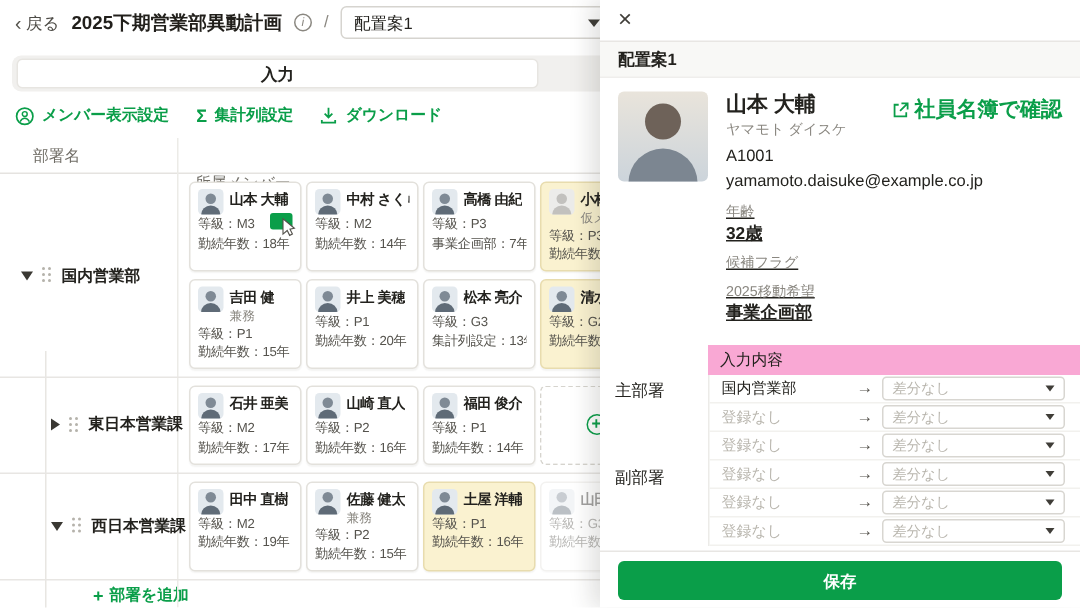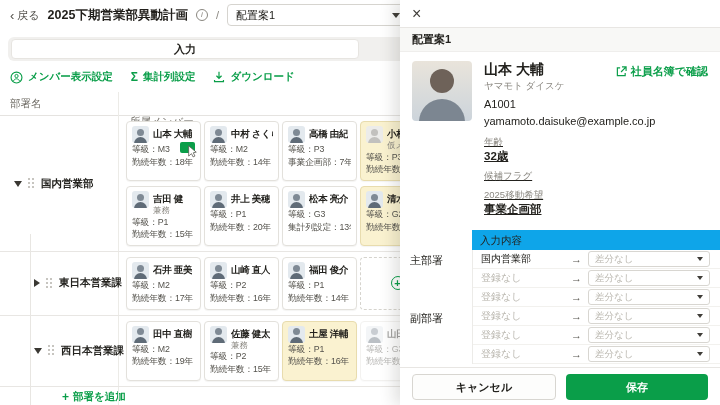--- a/index.html
+++ b/index.html
@@ -25,21 +25,21 @@
 
   
   .toolbar{margin:9px 10px 0;display:flex;align-items:center;gap:18px;}
   .tool{display:flex;align-items:center;gap:5px;color:#0a9e49;font-size:10.5px;font-weight:600;cursor:pointer;}
   .tool svg{display:block;}
   .sigma{font-size:12px;font-weight:700;color:#0a9e49;}
 
   
   .table{position:absolute;left:0;right:0;top:92px;bottom:0;}
   .thead{height:24px;border-bottom:1px solid #e5e3e0;position:relative;font-size:10.5px;color:#6f6c65;}
-  .thead .h1{position:absolute;left:10px;top:5px;}
+  .thead .h1{position:absolute;left:22px;top:5px;}
   .thead .h2{position:absolute;left:130px;top:23px;}
   .colline{position:absolute;left:118px;top:0;bottom:0;width:1px;background:#ecebe7;}
   .treeline{position:absolute;left:30px;top:142px;height:220px;width:1px;background:#e8e6e2;}
   .trow{display:flex;border-bottom:1px solid #e8e6e3;position:relative;}
   .dcell{width:118px;flex:none;display:flex;align-items:center;gap:6px;padding-left:14px;}
   .dcell.lvl1{padding-left:34px;}
   .caret{width:0;height:0;flex:none;cursor:pointer;}
   .caret.down{border-left:4.5px solid transparent;border-right:4.5px solid transparent;border-top:6px solid #3a3833;}
   .caret.right{border-top:4.5px solid transparent;border-bottom:4.5px solid transparent;border-left:6px solid #3a3833;}
   .drag{width:7px;height:11px;flex:none;cursor:grab;}
@@ -83,30 +83,30 @@
   .bigav{width:60px;height:60px;border-radius:4px;background:linear-gradient(#e9e4db,#ccd4db);
     position:relative;overflow:hidden;flex:none;}
   .bigav::before{content:"";position:absolute;width:24px;height:24px;border-radius:50%;background:#6e6259;left:18px;top:8px;}
   .bigav::after{content:"";position:absolute;width:46px;height:24px;border-radius:23px 23px 0 0;background:#7c8691;left:7px;bottom:-2px;}
   .pcol{min-width:0;flex:1;}
   .pname{font-size:14px;font-weight:700;line-height:1.2;}
   .pkana{font-size:9.5px;color:#8a8780;margin-top:2px;}
   .pid{font-size:11px;margin-top:5px;}
   .pemail{font-size:11px;margin-top:5px;}
   .plink{position:absolute;right:12px;top:12px;display:flex;align-items:center;gap:4px;color:#0a9e49;
-    font-size:11px;font-weight:600;cursor:pointer;}
+    font-size:14px;font-weight:600;cursor:pointer;}
   .pfields{margin-top:9px;text-decoration:underline;}
   .pfield{margin-bottom:6px;}
   .pflabel{font-size:9.5px;color:#8a8780;line-height:1.3;}
   .pfvalue{font-size:11.5px;color:#23221e;line-height:1.4;font-weight:600;}
 
   .formwrap{margin-top:7px;position:relative;}
   .fheadrow{display:flex;}
   .fheadspacer{width:72px;flex:none;}
-  .fhead{flex:1;height:20px;background:#0ea5e9;font-size:10.5px;line-height:20px;padding:0 8px;color:#23221e;}
+  .fhead{flex:1;height:20px;background:#f9a8d4;font-size:10.5px;line-height:20px;padding:0 8px;color:#23221e;}
   .fbody{position:relative;}
   .frows{margin-left:72px;border-left:1px solid #ecebe8;}
   .frow{height:19px;display:flex;align-items:center;gap:6px;padding:0 8px;border-bottom:1px solid #f2f1ee;}
   .fcur{width:84px;font-size:10px;color:#23221e;white-space:nowrap;overflow:hidden;flex:none;}
   .fcur.muted{color:#b9b6ae;}
   .farrow{color:#55534d;font-size:11px;flex:none;}
   .fsel{flex:1;max-width:122px;height:16px;border:1px solid #d8d6d1;border-radius:3px;background:#fff;
     display:flex;align-items:center;justify-content:space-between;padding:0 6px;cursor:pointer;}
   .fselval{font-size:9.5px;color:#b9b6ae;}
   .fsel .cdn{border-left-width:3.5px;border-right-width:3.5px;border-top-width:4.5px;}
@@ -488,17 +488,16 @@
     <span class="fsel">
       <span class="fselval">差分なし</span>
       <span class="cdn"></span>
     </span>
   </div>
           </div>
       </div>
     </div>
 
     <div class="pfooter">
-      <div class="btn cancel">キャンセル</div>
       <div class="btn save">保存</div>
     </div>
   </div>
 </div>
 
 </body></html>

